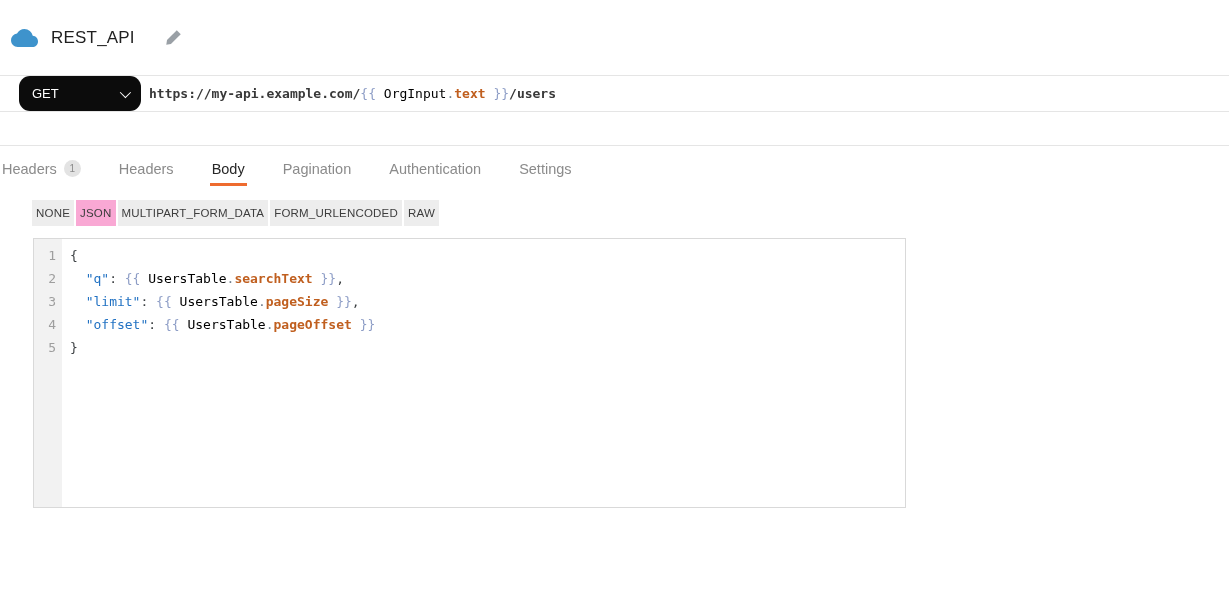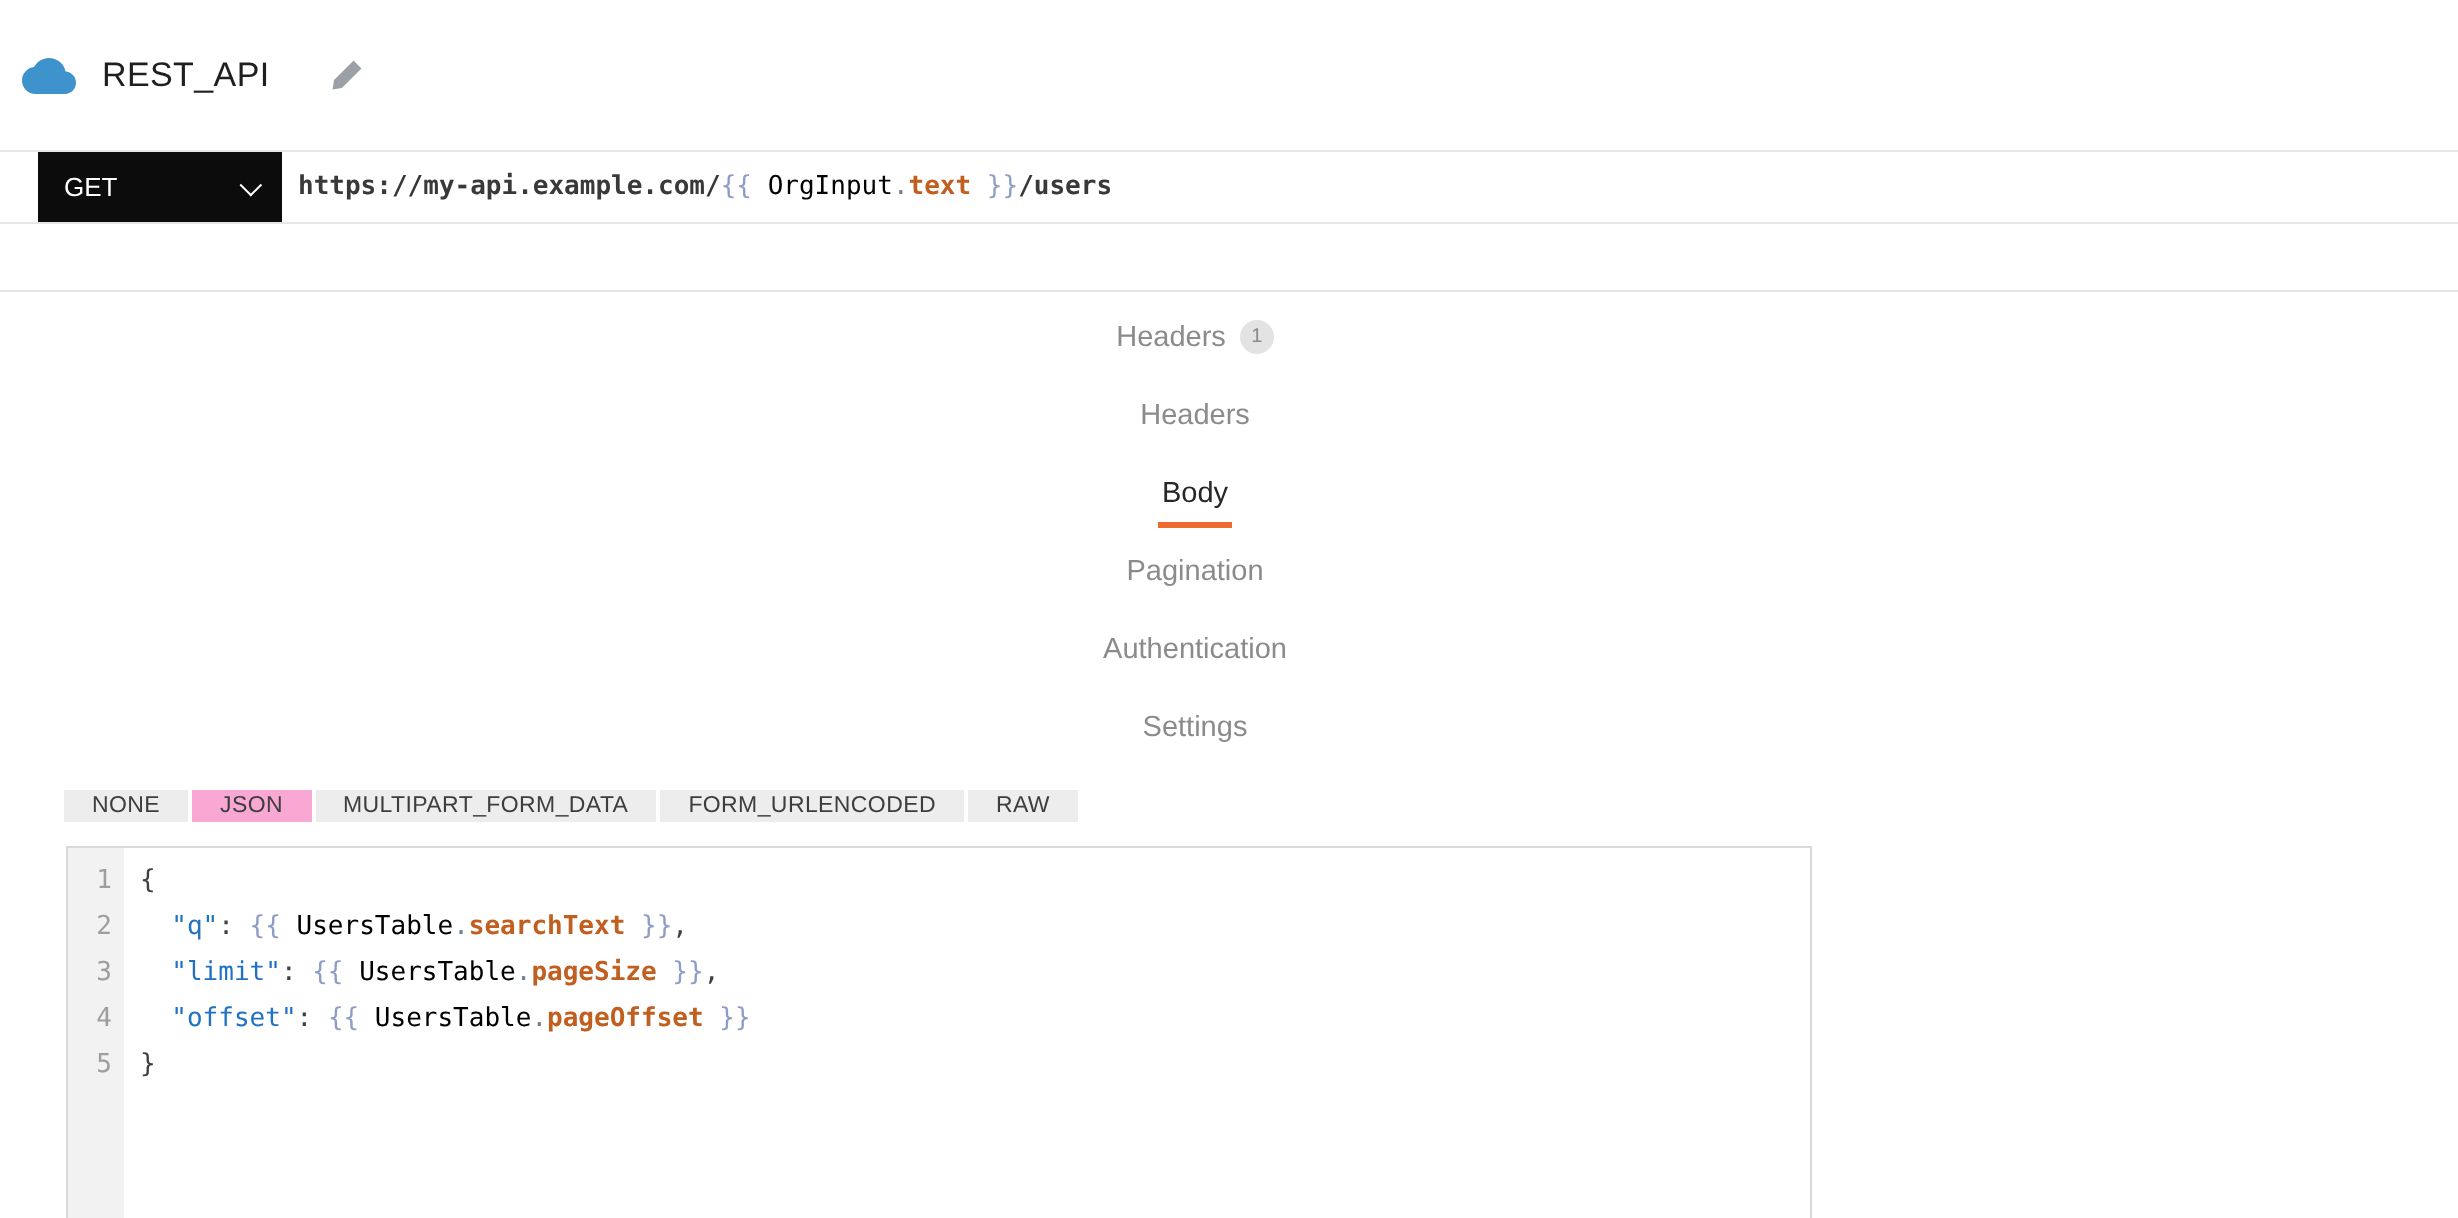--- a/index.html
+++ b/index.html
@@ -46,20 +46,21 @@
     margin-left: 19px;
     background: #0c0c0c;
     color: #ffffff;
     display: flex;
     align-items: center;
     justify-content: space-between;
     padding: 0 13px;
     font-size: 13px;
     cursor: pointer;
     flex: 0 0 auto;
+    border-radius: 11px;
   }
   .chevron {
     width: 8px; height: 8px;
     border-right: 1.5px solid #ffffff;
     border-bottom: 1.5px solid #ffffff;
     transform: rotate(45deg) translateY(-2px);
   }
   .url-input {
     flex: 1;
     display: flex;
@@ -70,22 +71,21 @@
     white-space: pre;
     background: #ffffff;
     cursor: text;
   }
 
   .section-gap { height: 34px; border-bottom: 1px solid #e5e5e5; }
 
   
   .tabs-row {
     display: flex;
-    align-items: center;
-    flex-direction: column;
+    align-items: flex-end;
   }
   .tab {
     margin-right: 34px;
     padding: 14px 2px 6px 2px;
     font-size: 14.5px;
     color: #8b8b8b;
     cursor: pointer;
     border-bottom: 3px solid transparent;
     display: flex;
     align-items: center;
@@ -103,24 +103,24 @@
     font-size: 10px;
   }
 
   
   .subtabs-row {
     display: inline-flex;
     margin: 14px 0 0 32px;
     gap: 2px;
   }
   .subtab {
-    height: 16px;
+    height: 26px;
     display: inline-flex;
     align-items: center;
-    padding: 0 14px;
+    padding: 0 4px;
     background: #ededed;
     color: #3d3d3d;
     font-size: 11.5px;
     letter-spacing: 0.2px;
     cursor: pointer;
   }
   .subtab.active { background: #f9a8d4; }
 
   
   .code-editor {

